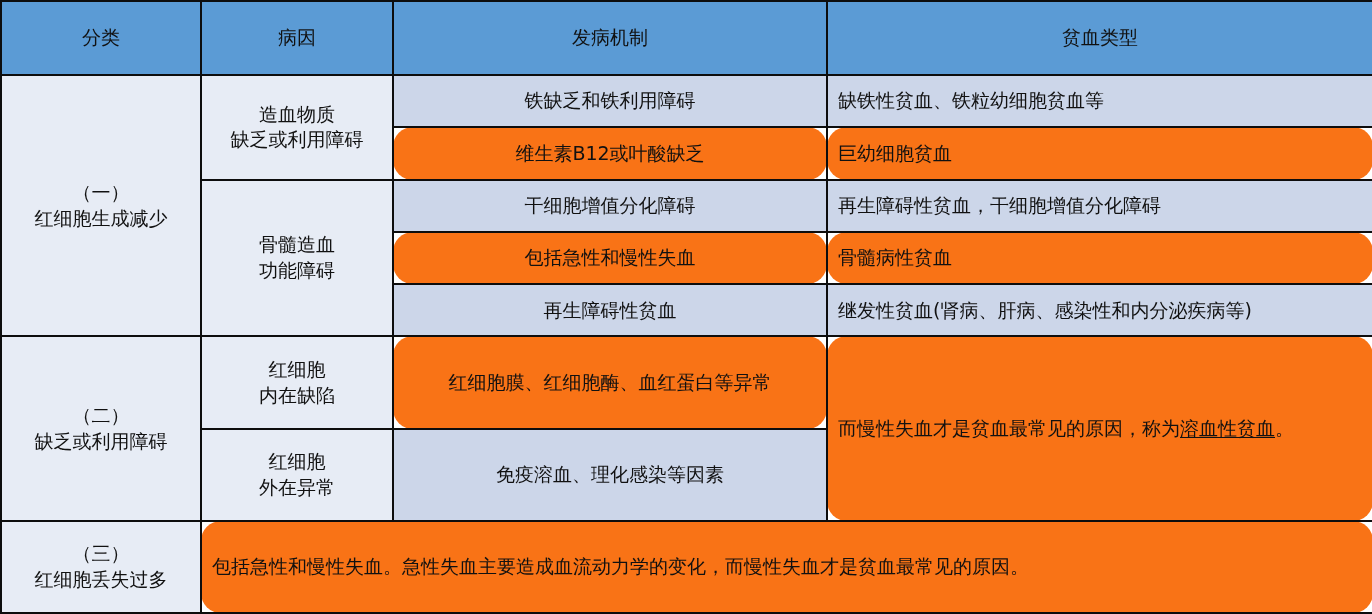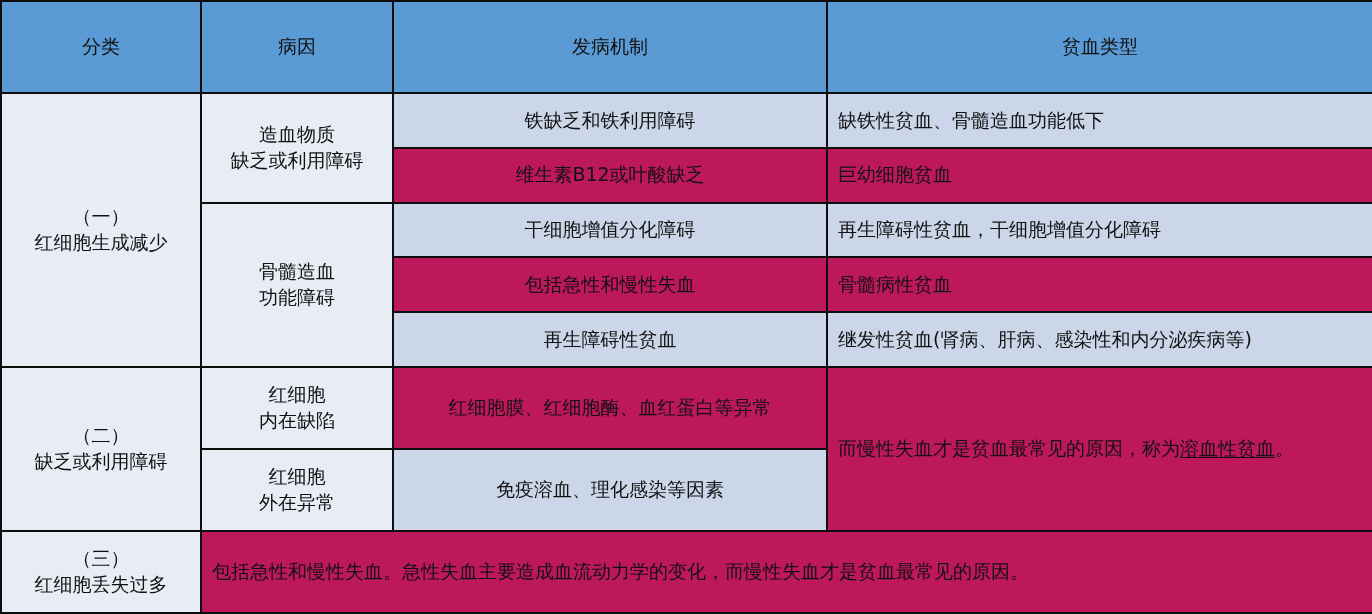--- a/index.html
+++ b/index.html
@@ -14,37 +14,37 @@
     overflow: hidden;
   }
   #anemia-table {
     border-collapse: collapse;
     table-layout: fixed;
     width: 1372px;
     height: 614px;
   }
   #anemia-table td, #anemia-table th {
     border: 2px solid #0d0d0d;
-    padding: 12px 10px;
+    padding: 3px 10px;
     font-weight: normal;
     font-size: 19px;
     color: #111111;
     line-height: 1.35;
     vertical-align: middle;
   }
   .hdr {
     background: #5b9bd5;
     color: #ffffff;
     font-weight: bold;
     font-size: 21px;
     text-align: center;
     height: 66px;
   }
   .shade-dark { background: #ccd6e9; }
-  .shade-light { background: #be185d; }
+  .shade-light { background: #f97316; border-radius: 20px; }
   .ctr  { text-align: center; }
   .left { text-align: left; }
   .cat {
     text-align: center;
     font-weight: bold;
     font-size: 19px;
     background: #e7ecf5;
   }
   .cat .roman { font-weight: normal; }
   .cause {
@@ -79,21 +79,21 @@
     <tr>
       <td class="cat" rowspan="5">
         <div class="roman">（一）</div>
         <div>红细胞生成减少</div>
       </td>
       <td class="cause" rowspan="2">
         <div>造血物质</div>
         <div>缺乏或利用障碍</div>
       </td>
       <td class="ctr shade-dark">铁缺乏和铁利用障碍</td>
-      <td class="left shade-dark">缺铁性贫血、骨髓造血功能低下</td>
+      <td class="left shade-dark">缺铁性贫血、铁粒幼细胞贫血等</td>
     </tr>
 
     <tr>
       <td class="ctr shade-light">维生素B12或叶酸缺乏</td>
       <td class="left shade-light">巨幼细胞贫血</td>
     </tr>
 
     <tr>
       <td class="cause" rowspan="3">
         <div>骨髓造血</div>

